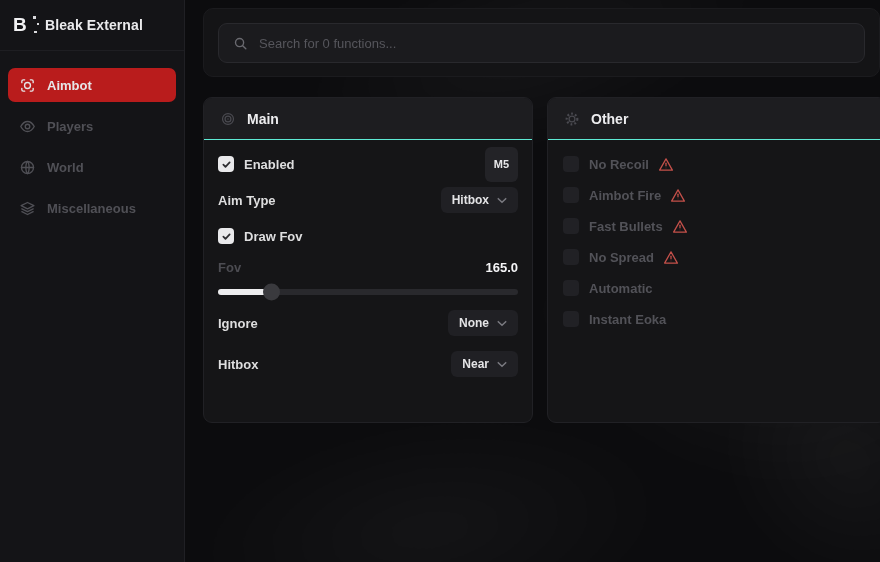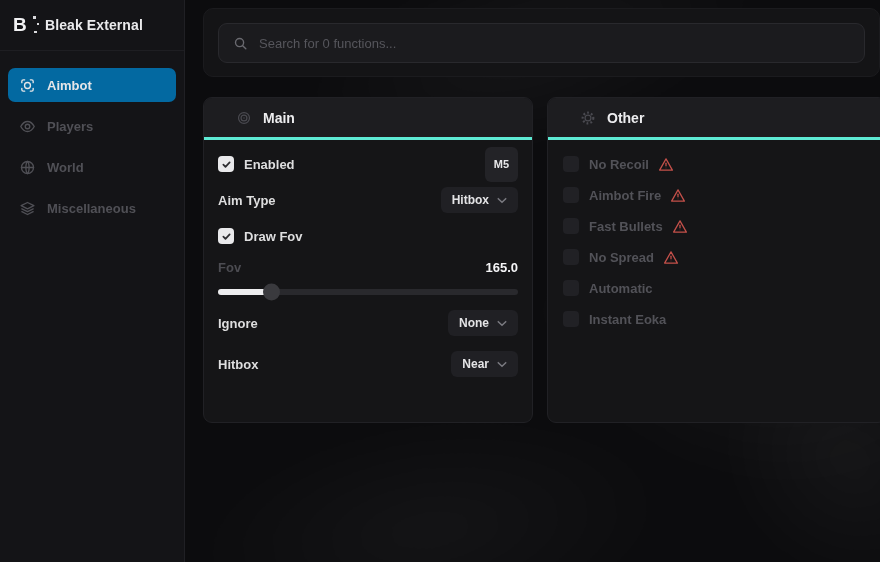--- a/index.html
+++ b/index.html
@@ -38,42 +38,42 @@
   .logo-mark .glitch1, .logo-mark .glitch2, .logo-mark .glitch3 {
     position:absolute; background:#dadadd; }
   .logo-mark .glitch1 { width:3px; height:3px; right:-1px; top:2px; }
   .logo-mark .glitch2 { width:2px; height:2px; right:-4px; top:9px; }
   .logo-mark .glitch3 { width:3px; height:2px; right:-2px; bottom:3px; }
   .app-title { color:#eaeaec; font-size:14px; font-weight:700; letter-spacing:.1px; }
 
   .nav { padding:17px 8px 0 8px; }
   .nav-item { height:34px; border-radius:7px; display:flex; align-items:center;
     padding:0 11px; margin-bottom:7px; color:#505056; font-size:13px; font-weight:600; }
-  .nav-item.active { background:#0369a1; color:#e6e6e8; }
+  .nav-item.active { background:#b91c1c; color:#e6e6e8; }
   .nav-icon { width:17px; height:17px; margin-right:11px; display:flex; align-items:center; justify-content:center; }
   .nav-icon svg { display:block; }
 
   
   .search-panel { position:absolute; left:203px; top:8px; width:677px; height:69px;
     background:#141416; border:1px solid #1b1b1e; border-radius:10px; z-index:1; }
   .search-box { position:absolute; left:14px; top:14px; right:14px; height:40px;
     background:#1b1b1e; border:1px solid #29292d; border-radius:9px;
     display:flex; align-items:center; padding:0 14px; }
   .search-icon { color:#6a6a70; display:flex; margin-right:11px; }
   .search-input { flex:1; background:transparent; border:none; outline:none;
     color:#c9c9cd; font-size:13px; font-family:"Liberation Sans", sans-serif; }
   .search-input::placeholder { color:#56565c; }
 
   
   .panel { position:absolute; top:97px; height:326px; background:#151517;
     border:1px solid #212125; border-radius:9px; z-index:1; }
   .panel-main { left:203px; width:330px; }
   .panel-other { left:547px; width:340px; }
-  .panel-header { height:42px; background:#1d1d20; border-bottom:3px solid #5eead4;
-    border-radius:8px 8px 0 0; display:flex; align-items:center; padding:0 32px; }
+  .panel-header { height:42px; background:#1d1d20; border-bottom:1px solid #5eead4;
+    border-radius:8px 8px 0 0; display:flex; align-items:center; padding:0 16px; }
   .header-icon { color:#4a4a50; display:flex; margin-right:11px; }
   .panel-title { color:#ededef; font-size:14px; font-weight:700; }
 
   .main-content { padding:11px 14px 0 14px; }
   .row { display:flex; align-items:center; justify-content:space-between; }
   .row-left { display:flex; align-items:center; gap:10px;text-align:center; }
   .r-enabled { height:26px; margin-bottom:10px; }
   .r-aimtype { height:26px; margin-bottom:11px; }
   .r-drawfov { height:24px; margin-bottom:11px; }
   .r-fovlabel { height:16px; margin-bottom:9px; }

